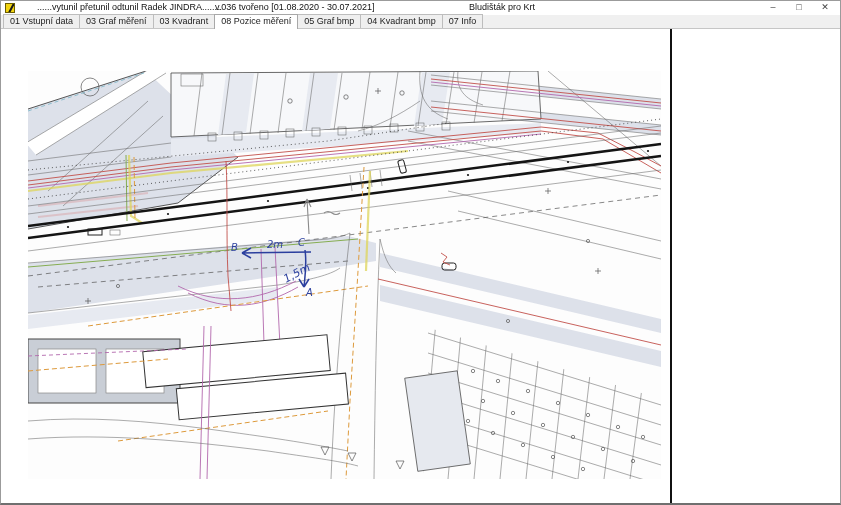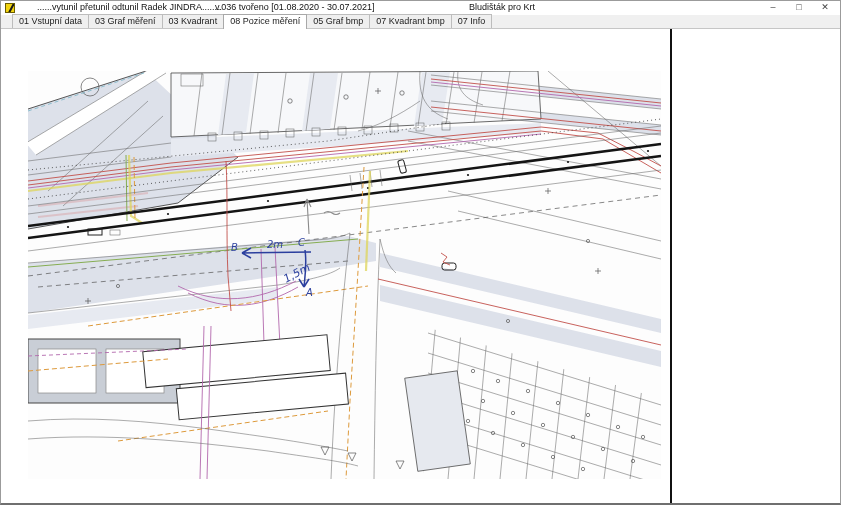--- a/index.html
+++ b/index.html
@@ -13,21 +13,21 @@
   #app-icon:before{content:"";position:absolute;left:4px;top:-2px;width:2px;height:14px;
             background:#1a1a1a;transform:rotate(28deg);}
   .title-seg{position:absolute;top:1px;white-space:nowrap;}
   #title-left{left:36px;}
   #title-version{left:214px;}
   #title-app{left:448px;margin-left:20px;}
   #win-controls{position:absolute;right:2px;top:0;height:14px;display:flex;}
   .win-btn{width:26px;height:14px;line-height:13px;text-align:center;font-size:9px;color:#444;cursor:default;}
   
   #tabstrip{position:absolute;left:0;top:14px;width:100%;height:14px;background:var(--tabstrip-bg);
-            border-bottom:1px solid #c6c6c6;display:flex;align-items:flex-end;padding-left:11px;box-sizing:border-box;}
+            border-bottom:1px solid #c6c6c6;display:flex;align-items:flex-end;padding-left:2px;box-sizing:border-box;}
   .tab{height:13px;line-height:12px;font-size:9px;color:#222;padding:0 6px;background:#efefef;
        border:1px solid #bdbdbd;border-bottom:none;margin-right:-1px;white-space:nowrap;position:relative;}
   .tab.active{background:#ffffff;height:14px;z-index:2;margin-bottom:-1px;border-color:#a8a8a8;}
   
   #content{position:absolute;left:0;top:28px;width:100%;height:475px;background:#ffffff;}
   #map-canvas{position:absolute;left:27px;top:42px;width:633px;height:408px;background:#fdfdfd;}
   #divider{position:absolute;left:669px;top:0px;width:2px;height:475px;background:#111;}
   
   svg text{font-family:"DejaVu Sans",sans-serif;}
   .shade{fill:var(--scan-shade);stroke:none;}
@@ -66,21 +66,21 @@
       <span class="win-btn">✕</span>
     </div>
   </div>
 
   <div id="tabstrip">
     <div class="tab">01 Vstupní data</div>
     <div class="tab">03 Graf měření</div>
     <div class="tab">03 Kvadrant</div>
     <div class="tab active">08 Pozice měření</div>
     <div class="tab">05 Graf bmp</div>
-    <div class="tab">07 Kvadrant bmp</div>
+    <div class="tab">04 Kvadrant bmp</div>
     <div class="tab">07 Info</div>
   </div>
 
   <div id="content">
     <div id="map-canvas">
       <svg width="633" height="408" viewBox="0 0 633 408">
 
         <g>
           <path class="shade" d="M0,38 L118,0 L210,86 L150,132 L0,158 Z"></path>
           <polygon class="shade" points="403,4 633,28 633,38 403,14"></polygon>

